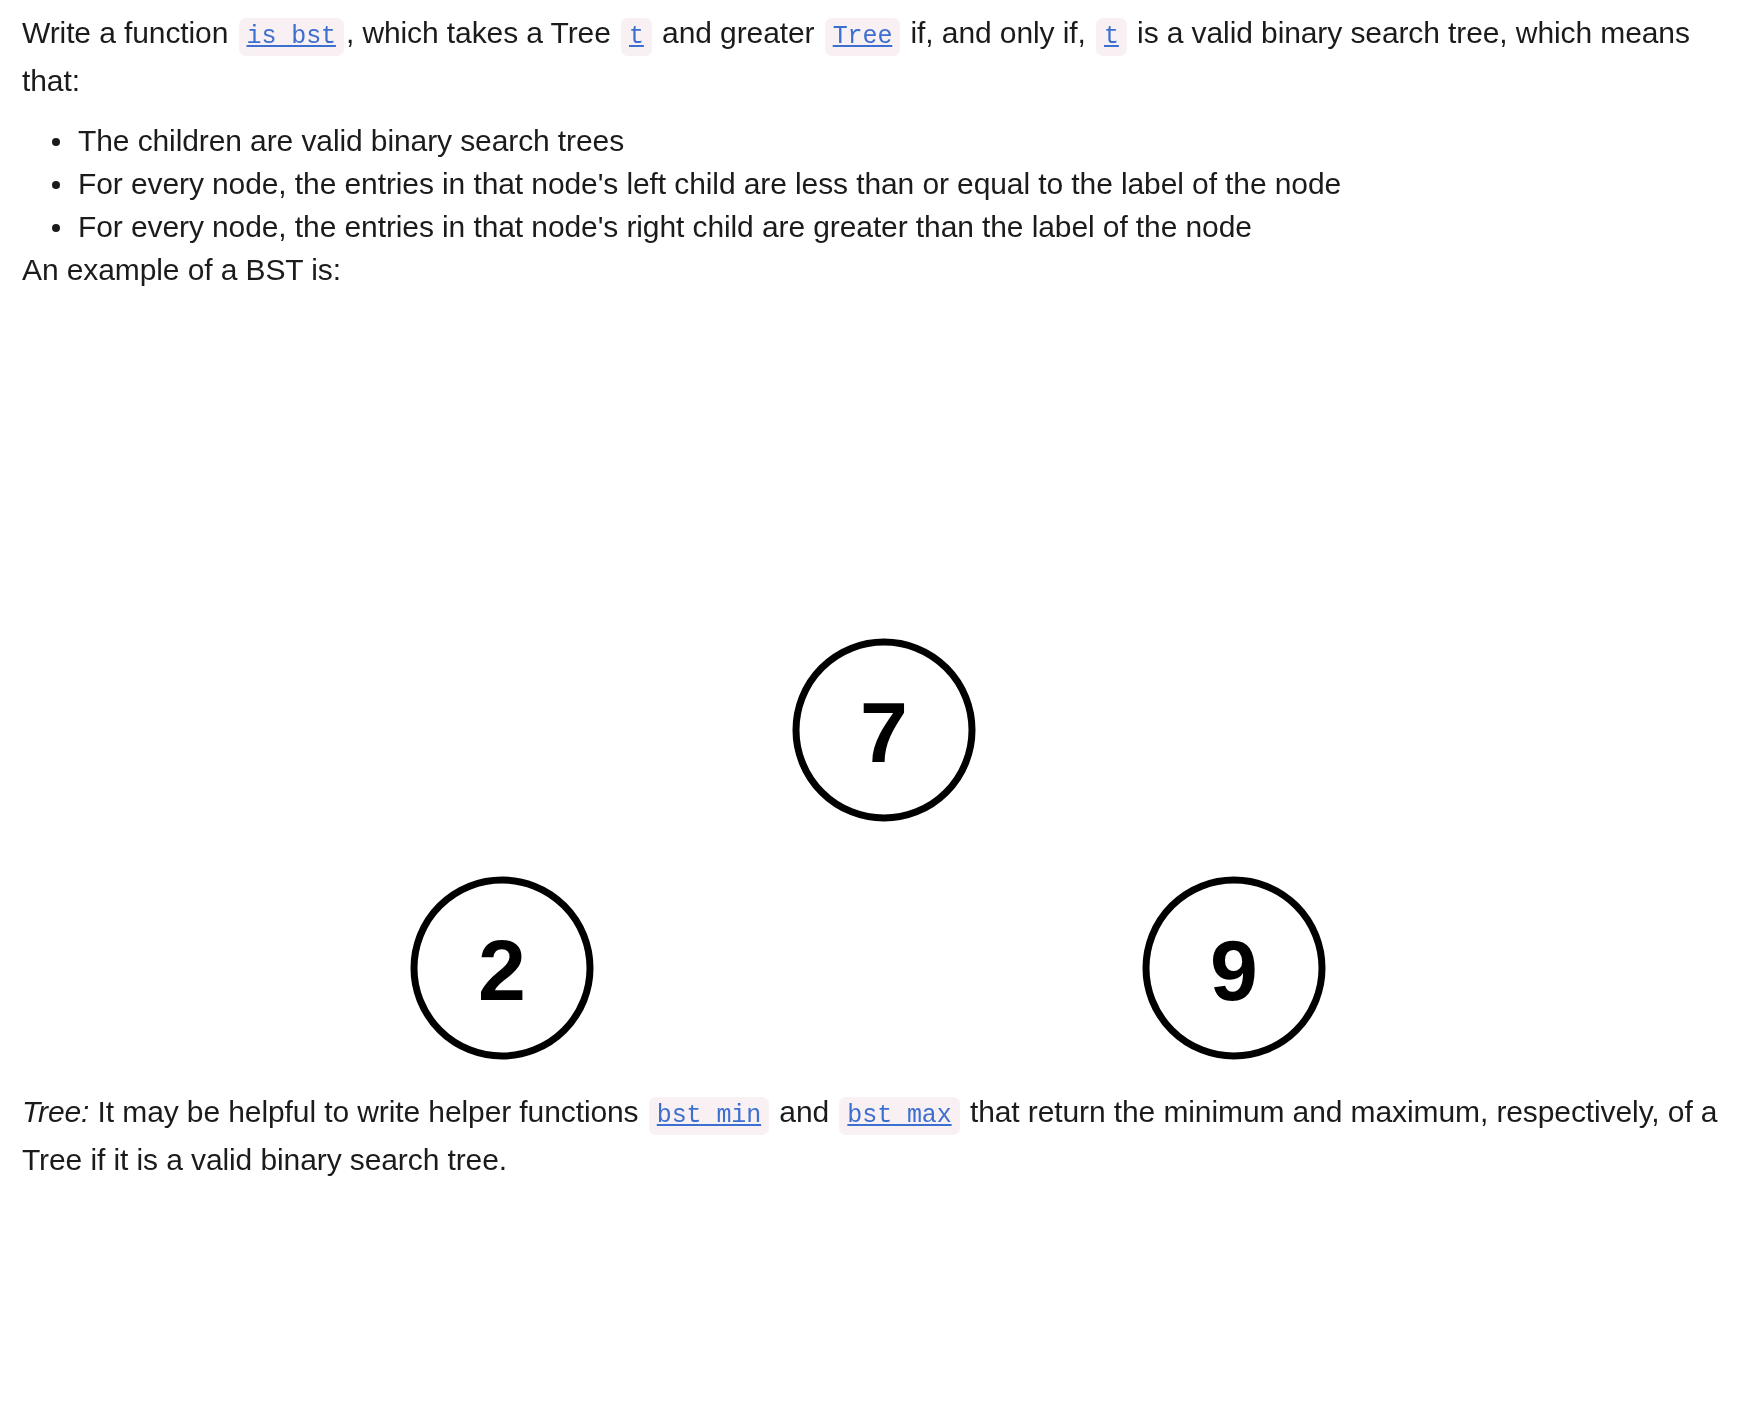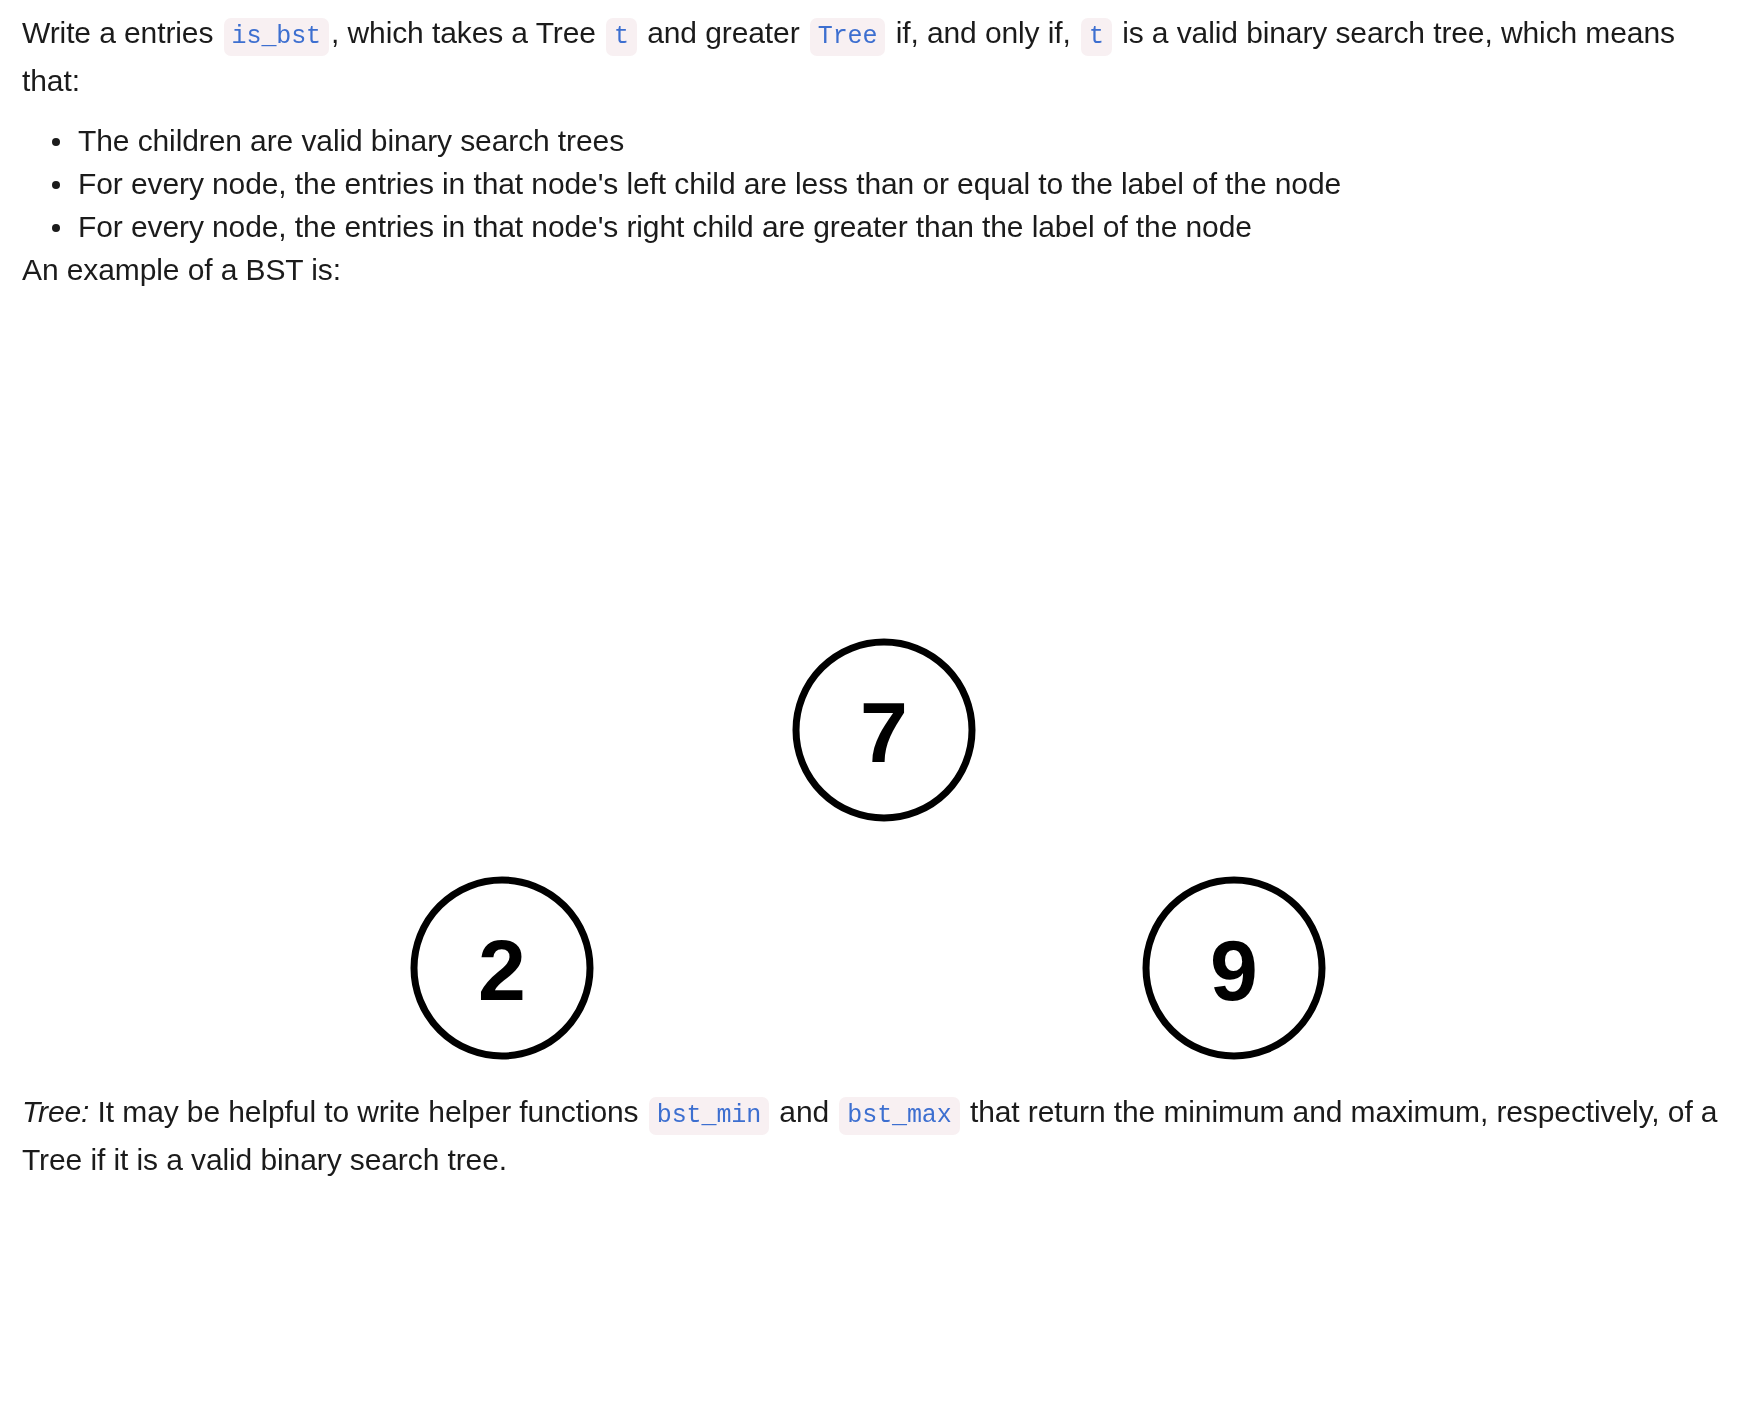--- a/index.html
+++ b/index.html
@@ -55,40 +55,41 @@
   .example-line { margin-top: 22px; }
   code.inline {
     font-family: "Liberation Mono", "DejaVu Sans Mono", monospace;
     font-size: 25px;
     color: #3d6fd0;
     background: #f8f0f2;
     border-radius: 7px;
     padding: 4px 8px 5px 8px;
     margin: 0 2px;
     white-space: nowrap;
+    text-decoration: underline;
   }
   em.hint {
     font-style: italic;
   }
   .tree-wrap {
     position: relative;
     width: 1702px;
     height: 790px;
     margin-top: 8px;
   }
   .tree-wrap svg { display: block; }
   .note-block { margin-top: 14px; }
   .hint-block { margin-top: 26px; }
 </style>
 </head>
 <body>
 
 <div class="page">
 
-  <p class="para intro"><span>Write a entries </span><code class="inline">is_bst</code><span>, which takes a Tree </span><code class="inline">t</code><span> and greater </span><code class="inline">Tree</code><span> if, and only if, </span><code class="inline">t</code><span> is a valid binary search tree, which means that:</span></p>
+  <p class="para intro"><span>Write a function </span><code class="inline">is_bst</code><span>, which takes a Tree </span><code class="inline">t</code><span> and greater </span><code class="inline">Tree</code><span> if, and only if, </span><code class="inline">t</code><span> is a valid binary search tree, which means that:</span></p>
 
   <ul class="rules">
     <li>The children are valid binary search trees</li>
     <li>For every node, the entries in that node's left child are less than or equal to the label of the node</li>
     <li>For every node, the entries in that node's right child are greater than the label of the node</li>
   </ul>
 
   <p class="para example-line">An example of a BST is:</p>
 
   <div class="tree-wrap">

